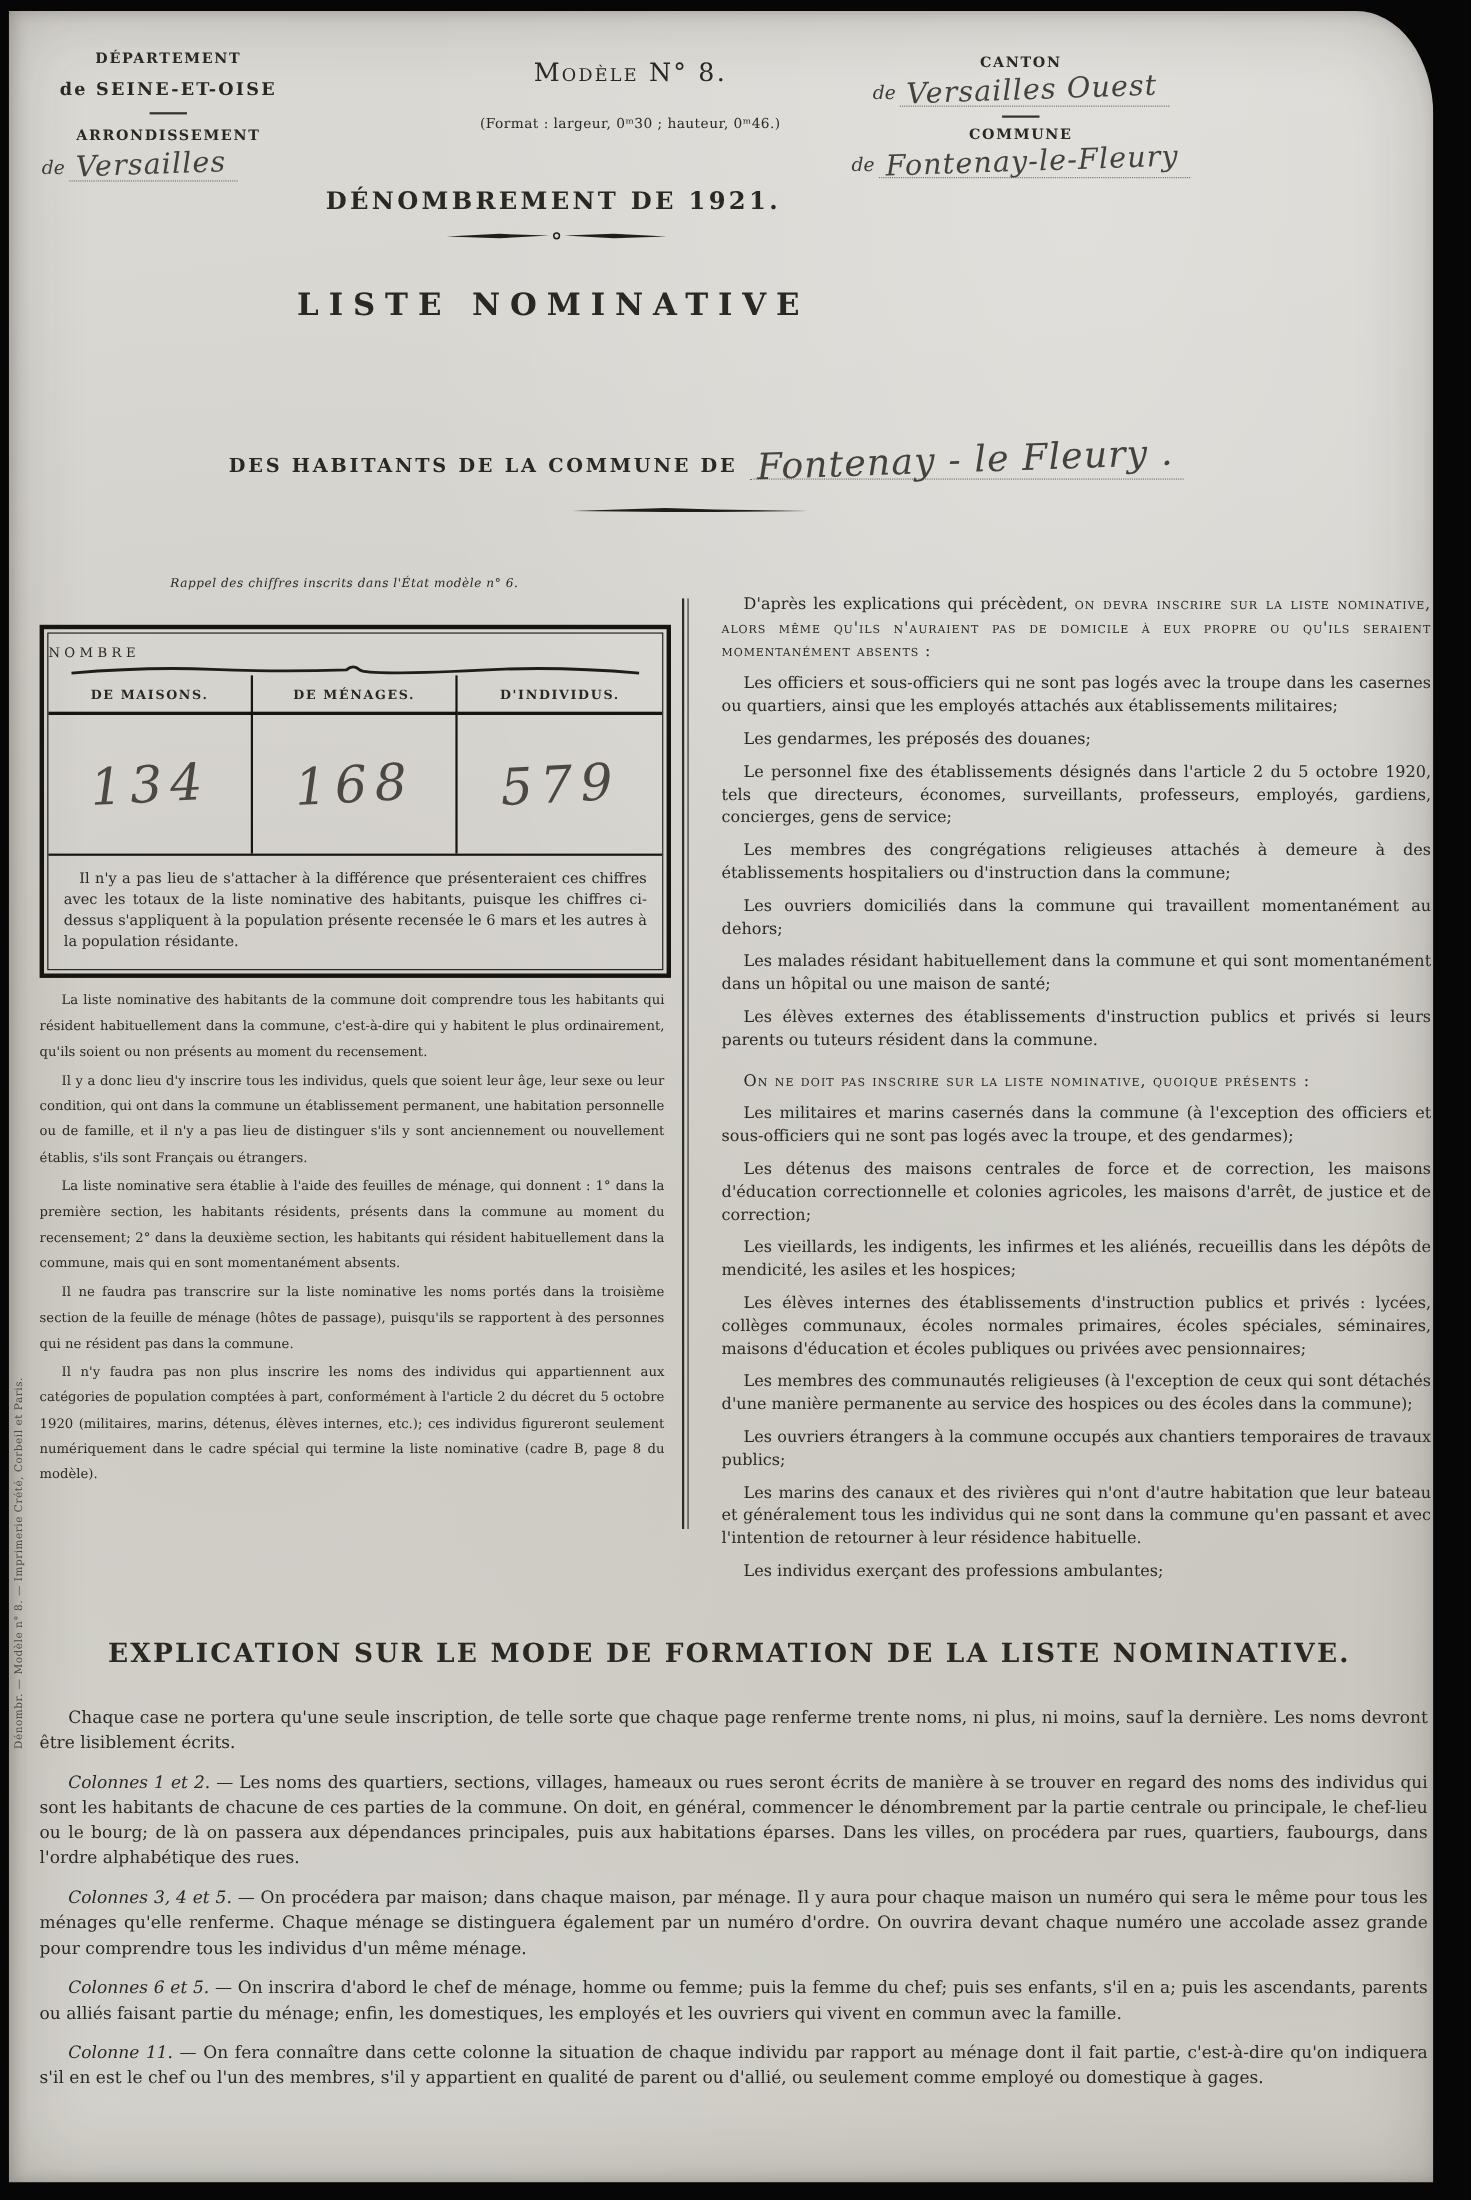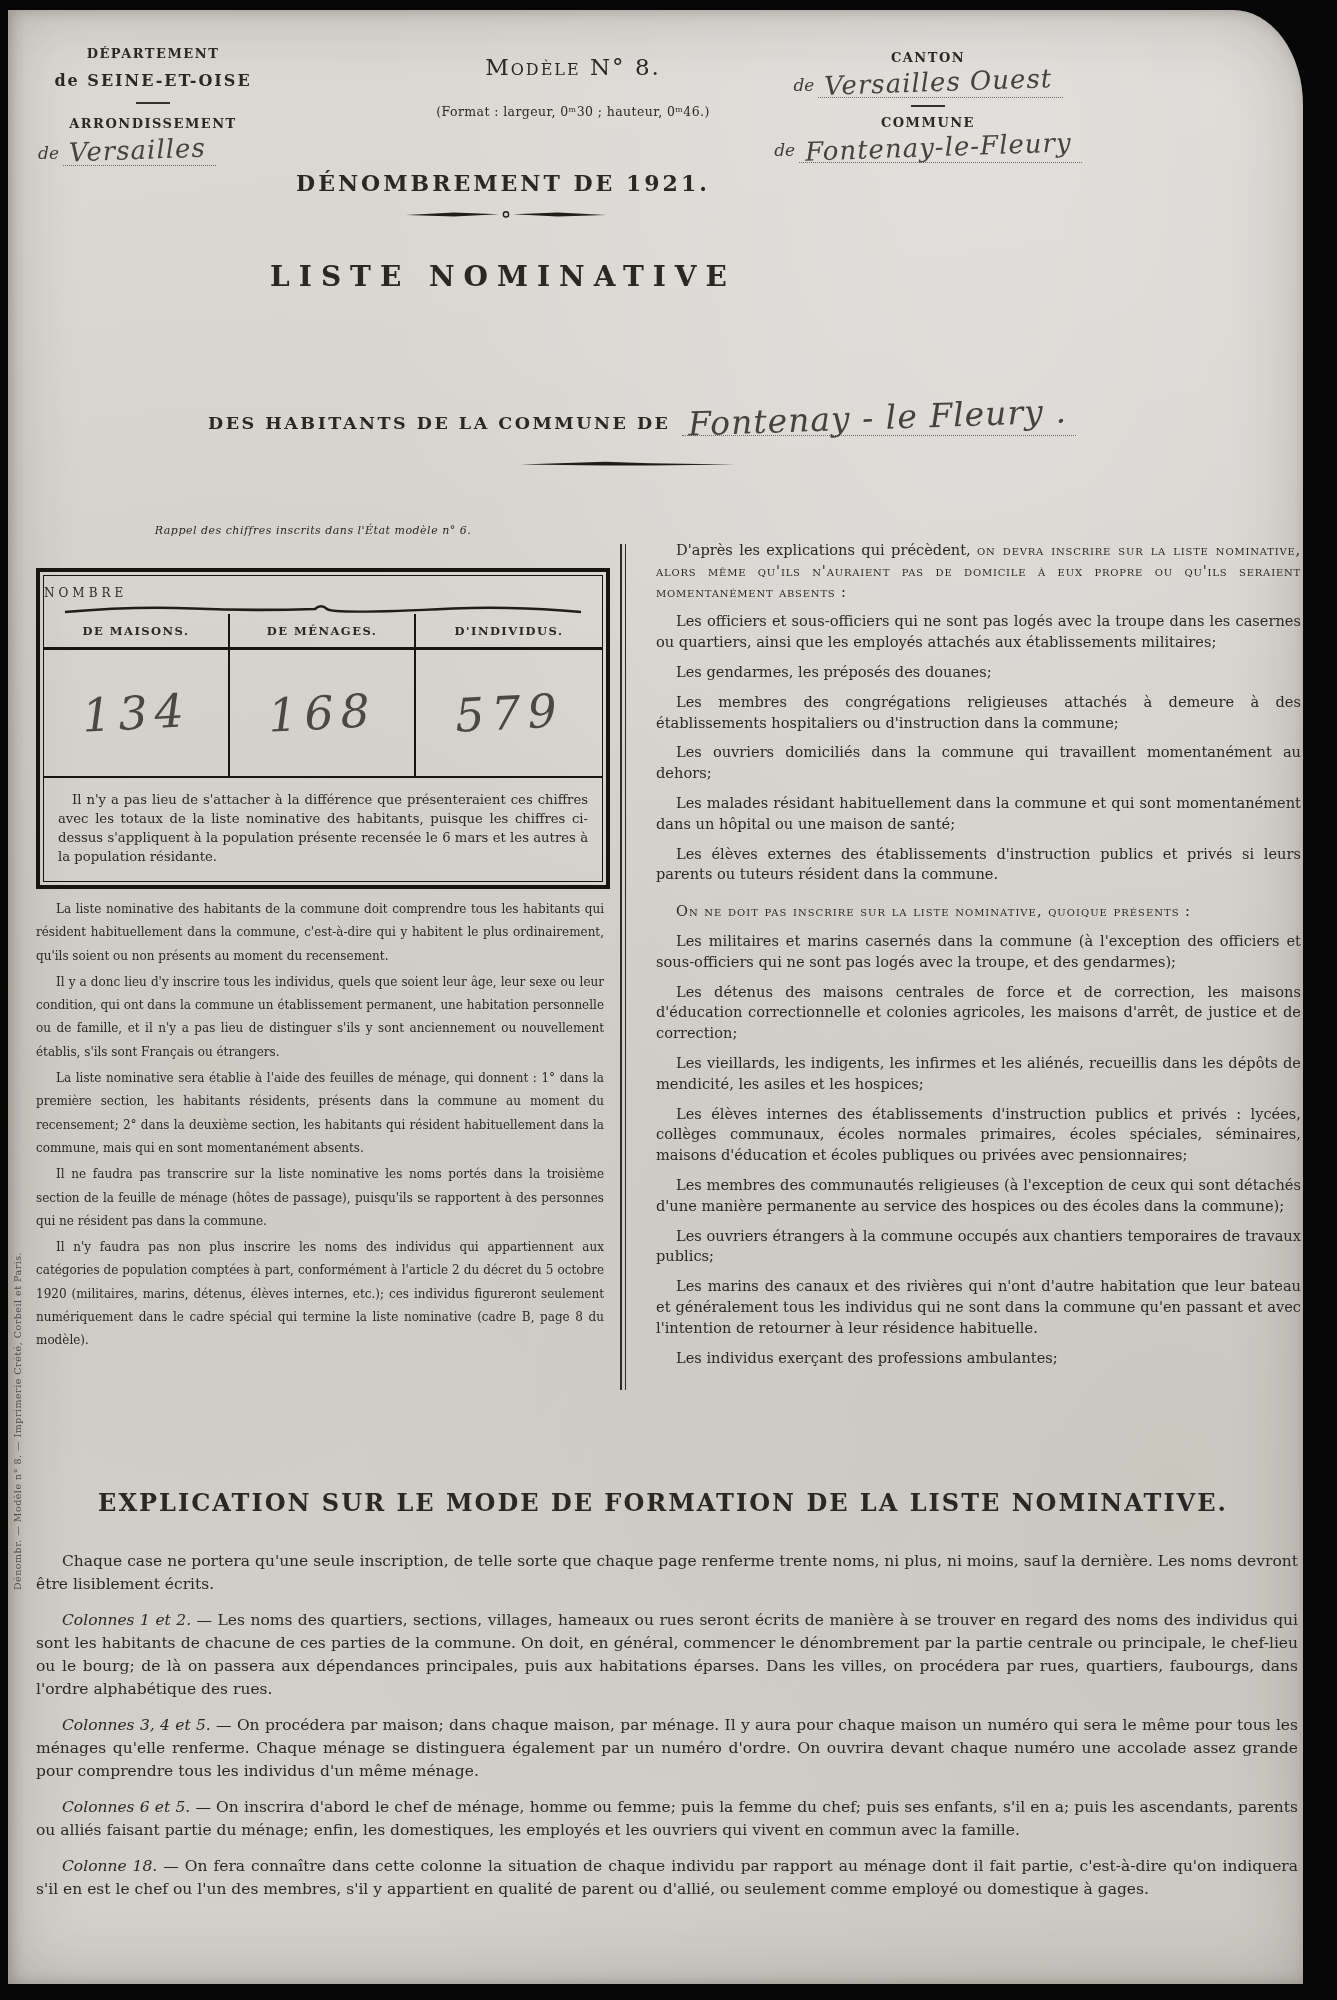--- a/index.html
+++ b/index.html
@@ -165,20 +165,21 @@
     <p>Il ne faudra pas transcrire sur la liste nominative les noms portés dans la troisième section de la feuille de ménage (hôtes de passage), puisqu'ils se rapportent à des personnes qui ne résident pas dans la commune.</p>
     <p>Il n'y faudra pas non plus inscrire les noms des individus qui appartiennent aux catégories de population comptées à part, conformément à l'article 2 du décret du 5 octobre 1920 (militaires, marins, détenus, élèves internes, etc.); ces individus figureront seulement numériquement dans le cadre spécial qui termine la liste nominative (cadre B, page 8 du modèle).</p>
   </div>
 
   <div class="abs col-divider" style="left:612px;top:534px;height:846px;"></div>
 
   <div class="abs body-col right-col" style="left:648px;top:530px;width:645px;">
     <p><span>D'après les explications qui précèdent, </span><span class="sc">on devra inscrire sur la liste nominative, alors même qu'ils n'auraient pas de domicile à eux propre ou qu'ils seraient momentanément absents :</span></p>
     <p>Les officiers et sous-officiers qui ne sont pas logés avec la troupe dans les casernes ou quartiers, ainsi que les employés attachés aux établissements militaires;</p>
     <p>Les gendarmes, les préposés des douanes;</p>
+    <p>Le personnel fixe des établissements désignés dans l'article 2 du 5 octobre 1920, tels que directeurs, économes, surveillants, professeurs, employés, gardiens, concierges, gens de service;</p>
     <p>Les membres des congrégations religieuses attachés à demeure à des établissements hospitaliers ou d'instruction dans la commune;</p>
     <p>Les ouvriers domiciliés dans la commune qui travaillent momentanément au dehors;</p>
     <p>Les malades résidant habituellement dans la commune et qui sont momentanément dans un hôpital ou une maison de santé;</p>
     <p>Les élèves externes des établissements d'instruction publics et privés si leurs parents ou tuteurs résident dans la commune.</p>
     <p class="sc-head" style="margin-top:16px;">On ne doit pas inscrire sur la liste nominative, quoique présents :</p>
     <p>Les militaires et marins casernés dans la commune (à l'exception des officiers et sous-officiers qui ne sont pas logés avec la troupe, et des gendarmes);</p>
     <p>Les détenus des maisons centrales de force et de correction, les maisons d'éducation correctionnelle et colonies agricoles, les maisons d'arrêt, de justice et de correction;</p>
     <p>Les vieillards, les indigents, les infirmes et les aliénés, recueillis dans les dépôts de mendicité, les asiles et les hospices;</p>
     <p>Les élèves internes des établissements d'instruction publics et privés : lycées, collèges communaux, écoles normales primaires, écoles spéciales, séminaires, maisons d'éducation et écoles publiques ou privées avec pensionnaires;</p>
     <p>Les membres des communautés religieuses (à l'exception de ceux qui sont détachés d'une manière permanente au service des hospices ou des écoles dans la commune);</p>
@@ -187,18 +188,18 @@
     <p>Les individus exerçant des professions ambulantes;</p>
   </div>
 
   <div class="abs ctr expl-heading" style="left:30px;top:1478px;width:1250px;">EXPLICATION SUR LE MODE DE FORMATION DE LA LISTE NOMINATIVE.</div>
 
   <div class="abs expl-body" style="left:28px;top:1540px;width:1262px;">
     <p><span class="lead-i"></span><span>Chaque case ne portera qu'une seule inscription, de telle sorte que chaque page renferme trente noms, ni plus, ni moins, sauf la dernière. Les noms devront être lisiblement écrits.</span></p>
     <p><span class="lead-i">Colonnes 1 et 2. — </span><span>Les noms des quartiers, sections, villages, hameaux ou rues seront écrits de manière à se trouver en regard des noms des individus qui sont les habitants de chacune de ces parties de la commune. On doit, en général, commencer le dénombrement par la partie centrale ou principale, le chef-lieu ou le bourg; de là on passera aux dépendances principales, puis aux habitations éparses. Dans les villes, on procédera par rues, quartiers, faubourgs, dans l'ordre alphabétique des rues.</span></p>
     <p><span class="lead-i">Colonnes 3, 4 et 5. — </span><span>On procédera par maison; dans chaque maison, par ménage. Il y aura pour chaque maison un numéro qui sera le même pour tous les ménages qu'elle renferme. Chaque ménage se distinguera également par un numéro d'ordre. On ouvrira devant chaque numéro une accolade assez grande pour comprendre tous les individus d'un même ménage.</span></p>
     <p><span class="lead-i">Colonnes 6 et 5. — </span><span>On inscrira d'abord le chef de ménage, homme ou femme; puis la femme du chef; puis ses enfants, s'il en a; puis les ascendants, parents ou alliés faisant partie du ménage; enfin, les domestiques, les employés et les ouvriers qui vivent en commun avec la famille.</span></p>
-    <p><span class="lead-i">Colonne 18. — </span><span>On fera connaître dans cette colonne la situation de chaque individu par rapport au ménage dont il fait partie, c'est-à-dire qu'on indiquera s'il en est le chef ou l'un des membres, s'il y appartient en qualité de parent ou d'allié, ou seulement comme employé ou domestique à gages.</span></p>
+    <p><span class="lead-i">Colonne 11. — </span><span>On fera connaître dans cette colonne la situation de chaque individu par rapport au ménage dont il fait partie, c'est-à-dire qu'on indiquera s'il en est le chef ou l'un des membres, s'il y appartient en qualité de parent ou d'allié, ou seulement comme employé ou domestique à gages.</span></p>
   </div>
 
   <div class="abs margin-imprint" style="left:4px;top:1580px;">Dénombr. — Modèle n° 8. — Imprimerie Crété, Corbeil et Paris.</div>
 
 </div>
 
 </body></html>

